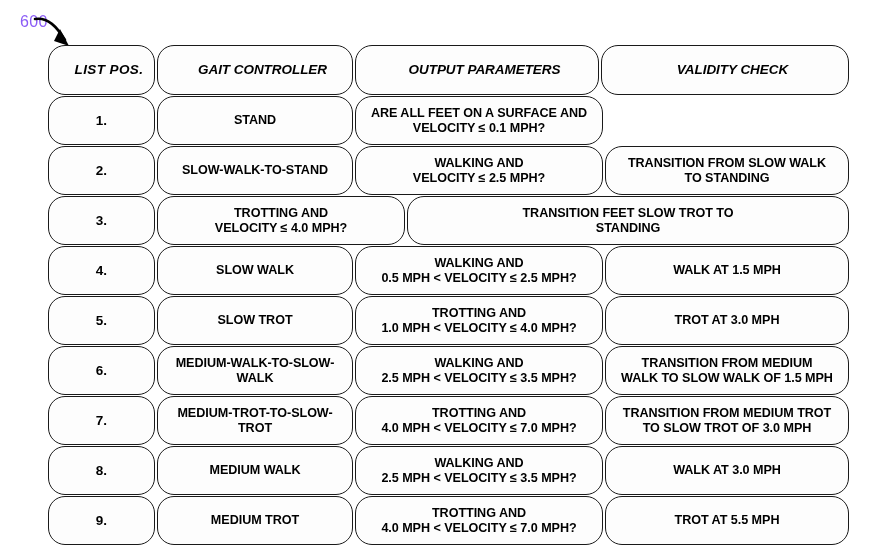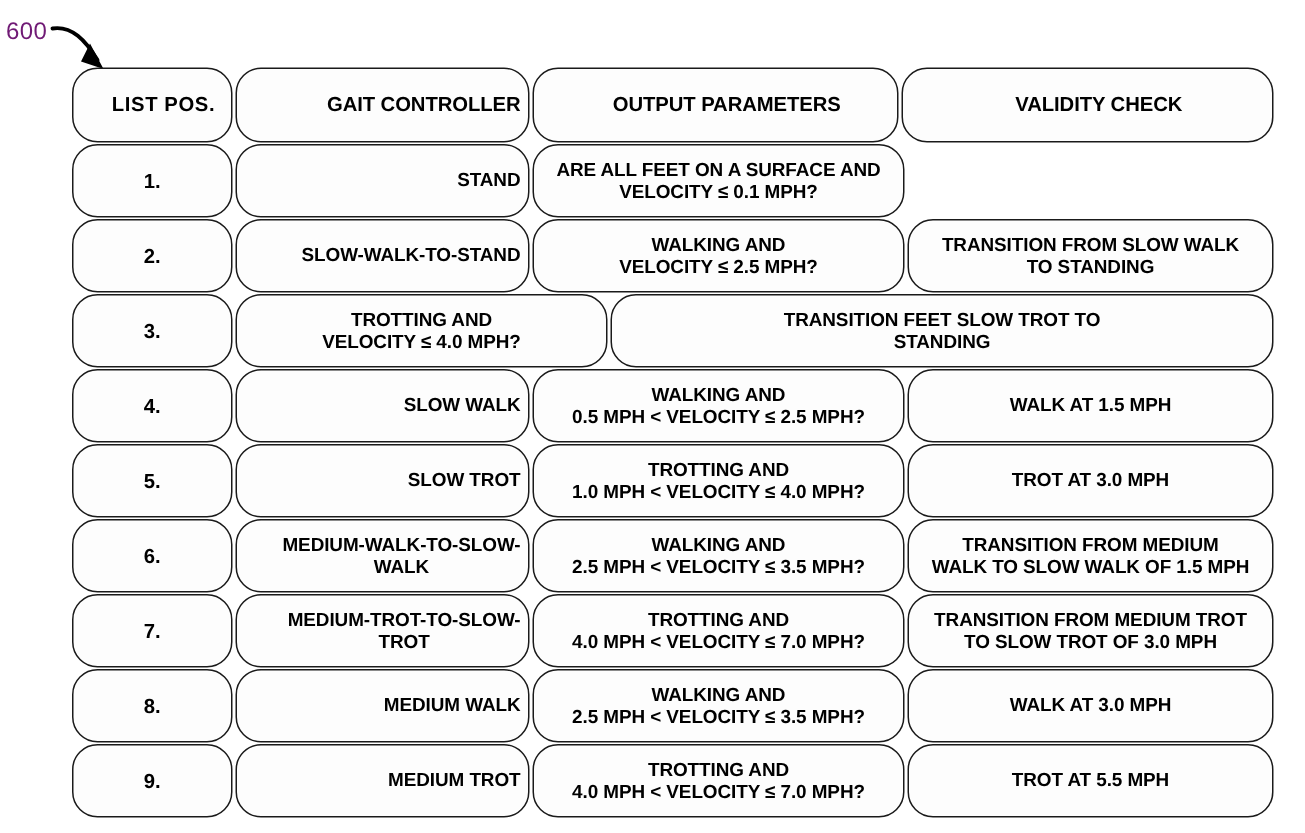--- a/index.html
+++ b/index.html
@@ -12,27 +12,27 @@
     height: 555px;
     position: relative;
     overflow: hidden;
     font-family: "Liberation Sans", sans-serif;
     color: #000000;
   }
 
   
   #figure-ref {
     position: absolute;
-    left: 4px;
+    left: 20px;
     top: 14px;
     font-size: 16px;
     font-weight: 400;
     letter-spacing: 0.3px;
     line-height: 1;
-    color: #701a75;
+    color: #8b5cf6;
   }
   #leader-arrow {
     position: absolute;
     left: 30px;
     top: 8px;
     width: 70px;
     height: 52px;
     pointer-events: none;
   }
 
@@ -60,27 +60,28 @@
     display: flex;
     align-items: center;
     justify-content: center;
     text-align: center;
     padding: 2px 5px;
     line-height: 1.18;
     overflow: hidden;
   }
   
   .col-pos   { flex: 0 0 107px; }
-  .col-gait  { flex: 0 0 196px; justify-content: flex-end; }
+  .col-gait  { flex: 0 0 196px; }
   .col-valid { flex: 0 0 248px; }
   .col-out   { flex: 1 1 auto; }
 
   
   .header-row .cell {
     height: 50px;
+    font-style: italic;
     font-weight: bold;
     font-size: 13.5px;
     letter-spacing: 0.4px;
     padding-left: 20px;
   }
 
   
   .body-row .cell {
     height: 49px;
     font-weight: bold;

